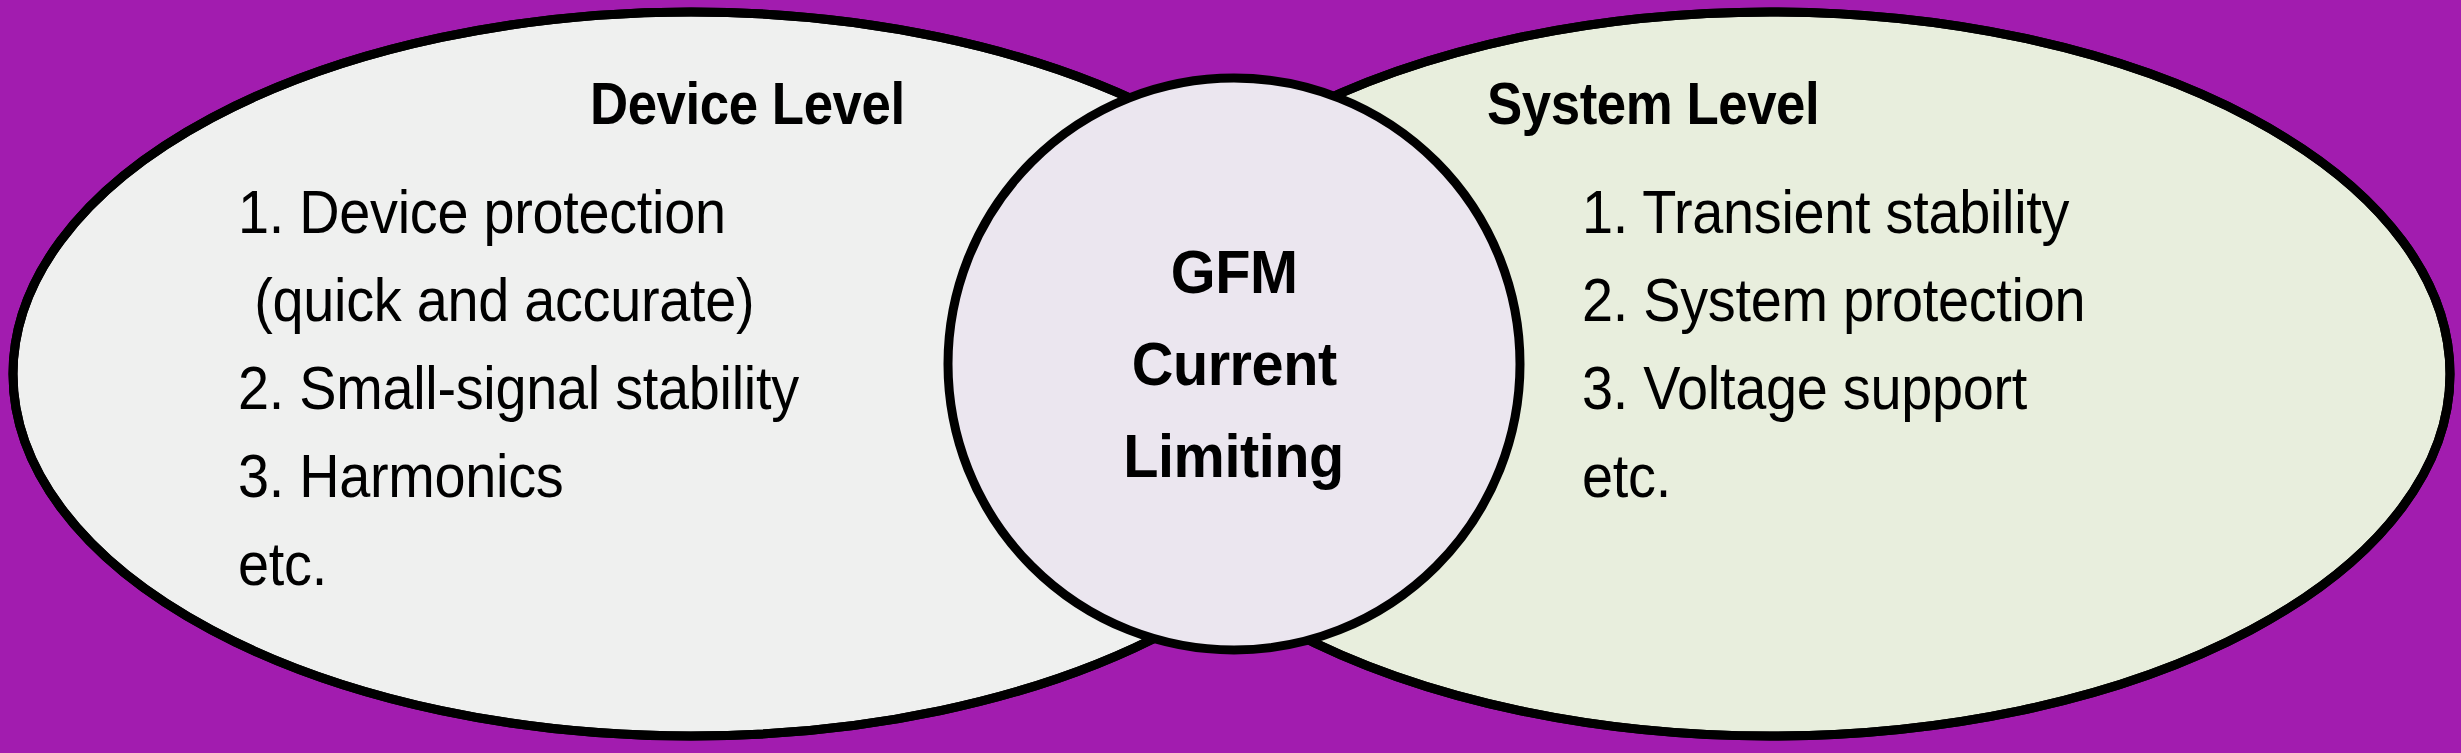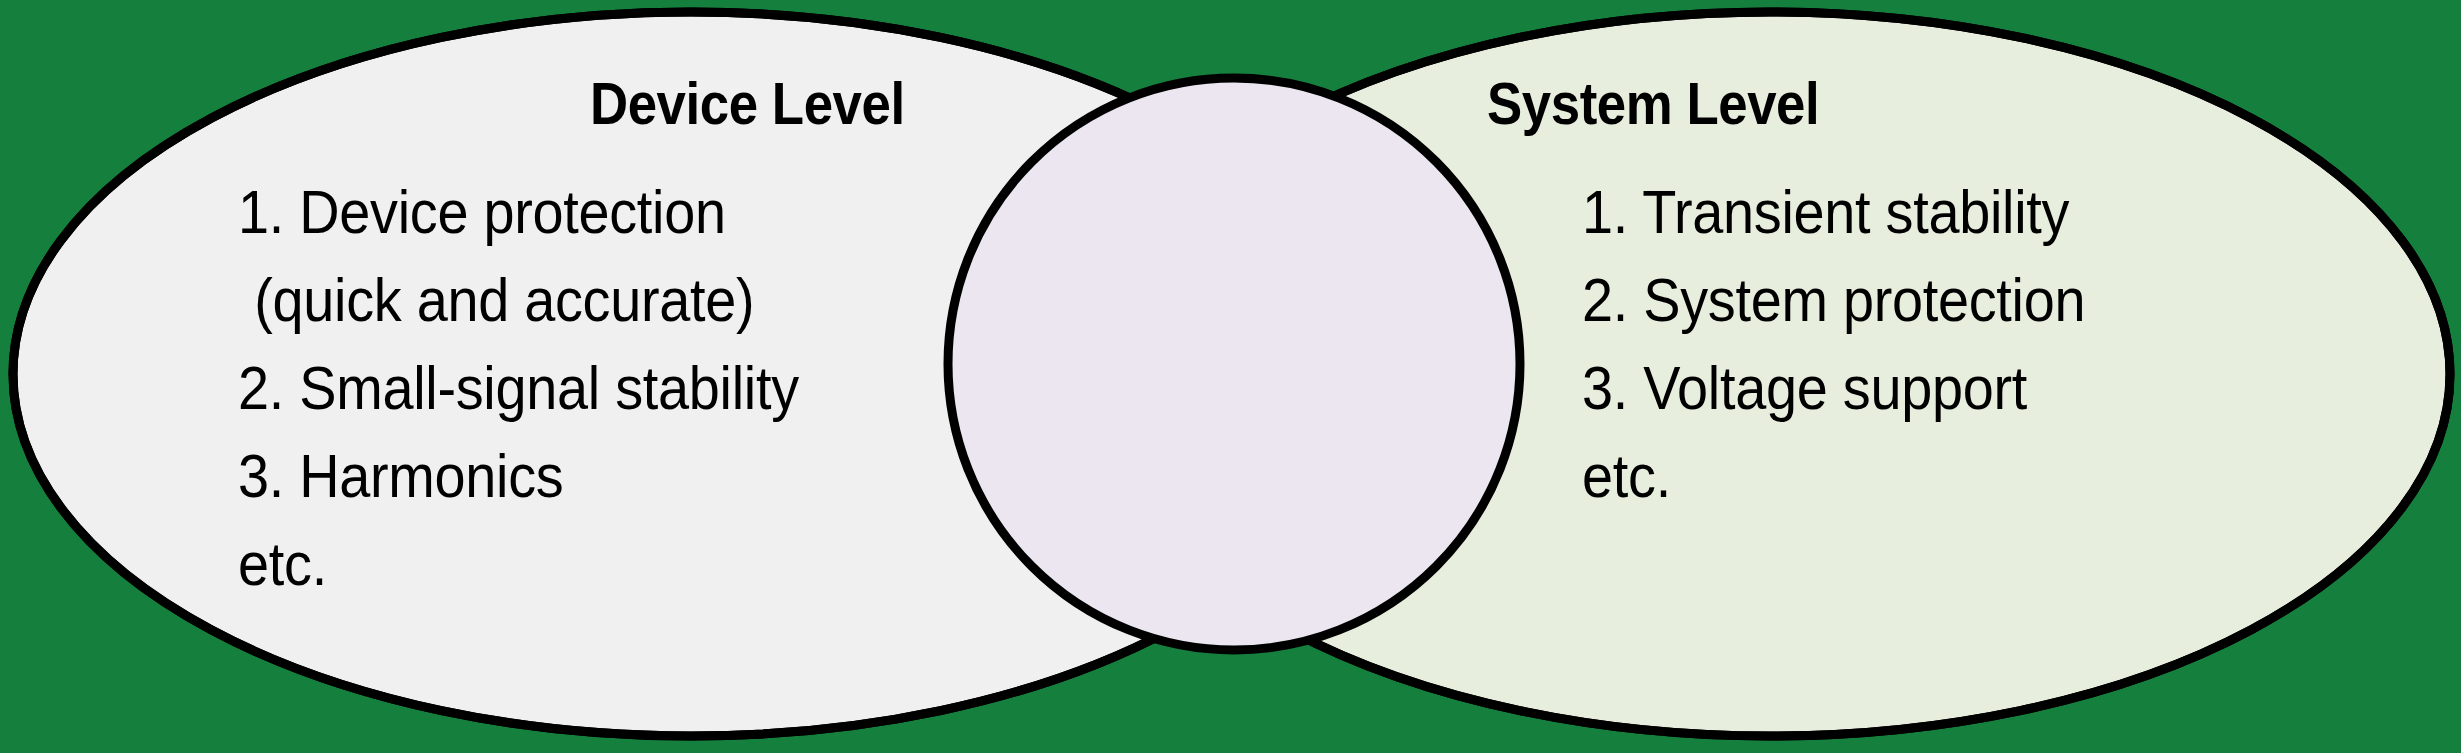--- a/index.html
+++ b/index.html
@@ -10,21 +10,21 @@
   body {
     width: 2461px;
     height: 753px;
     overflow: hidden;
     font-family: "Liberation Sans", "DejaVu Sans", sans-serif;
   }
   #diagram-root {
     position: relative;
     width: 2461px;
     height: 753px;
-    background: #15803d;
+    background: #a21caf;
   }
   #venn-svg {
     position: absolute;
     left: 0;
     top: 0;
     width: 2461px;
     height: 753px;
   }
 
   
@@ -119,15 +119,20 @@
 
     <div class="group-title" id="system-title">System Level</div>
 
     <div class="bullet-list" id="system-list">
       <span class="bullet-line">1. Transient stability</span>
       <span class="bullet-line">2. System protection</span>
       <span class="bullet-line">3. Voltage support</span>
       <span class="bullet-line">etc.</span>
     </div>
 
+    <div id="center-label">
+      <span class="cl-line">GFM</span>
+      <span class="cl-line">Current</span>
+      <span class="cl-line">Limiting</span>
+    </div>
 
   </div>
 </div>
 
 </body></html>

